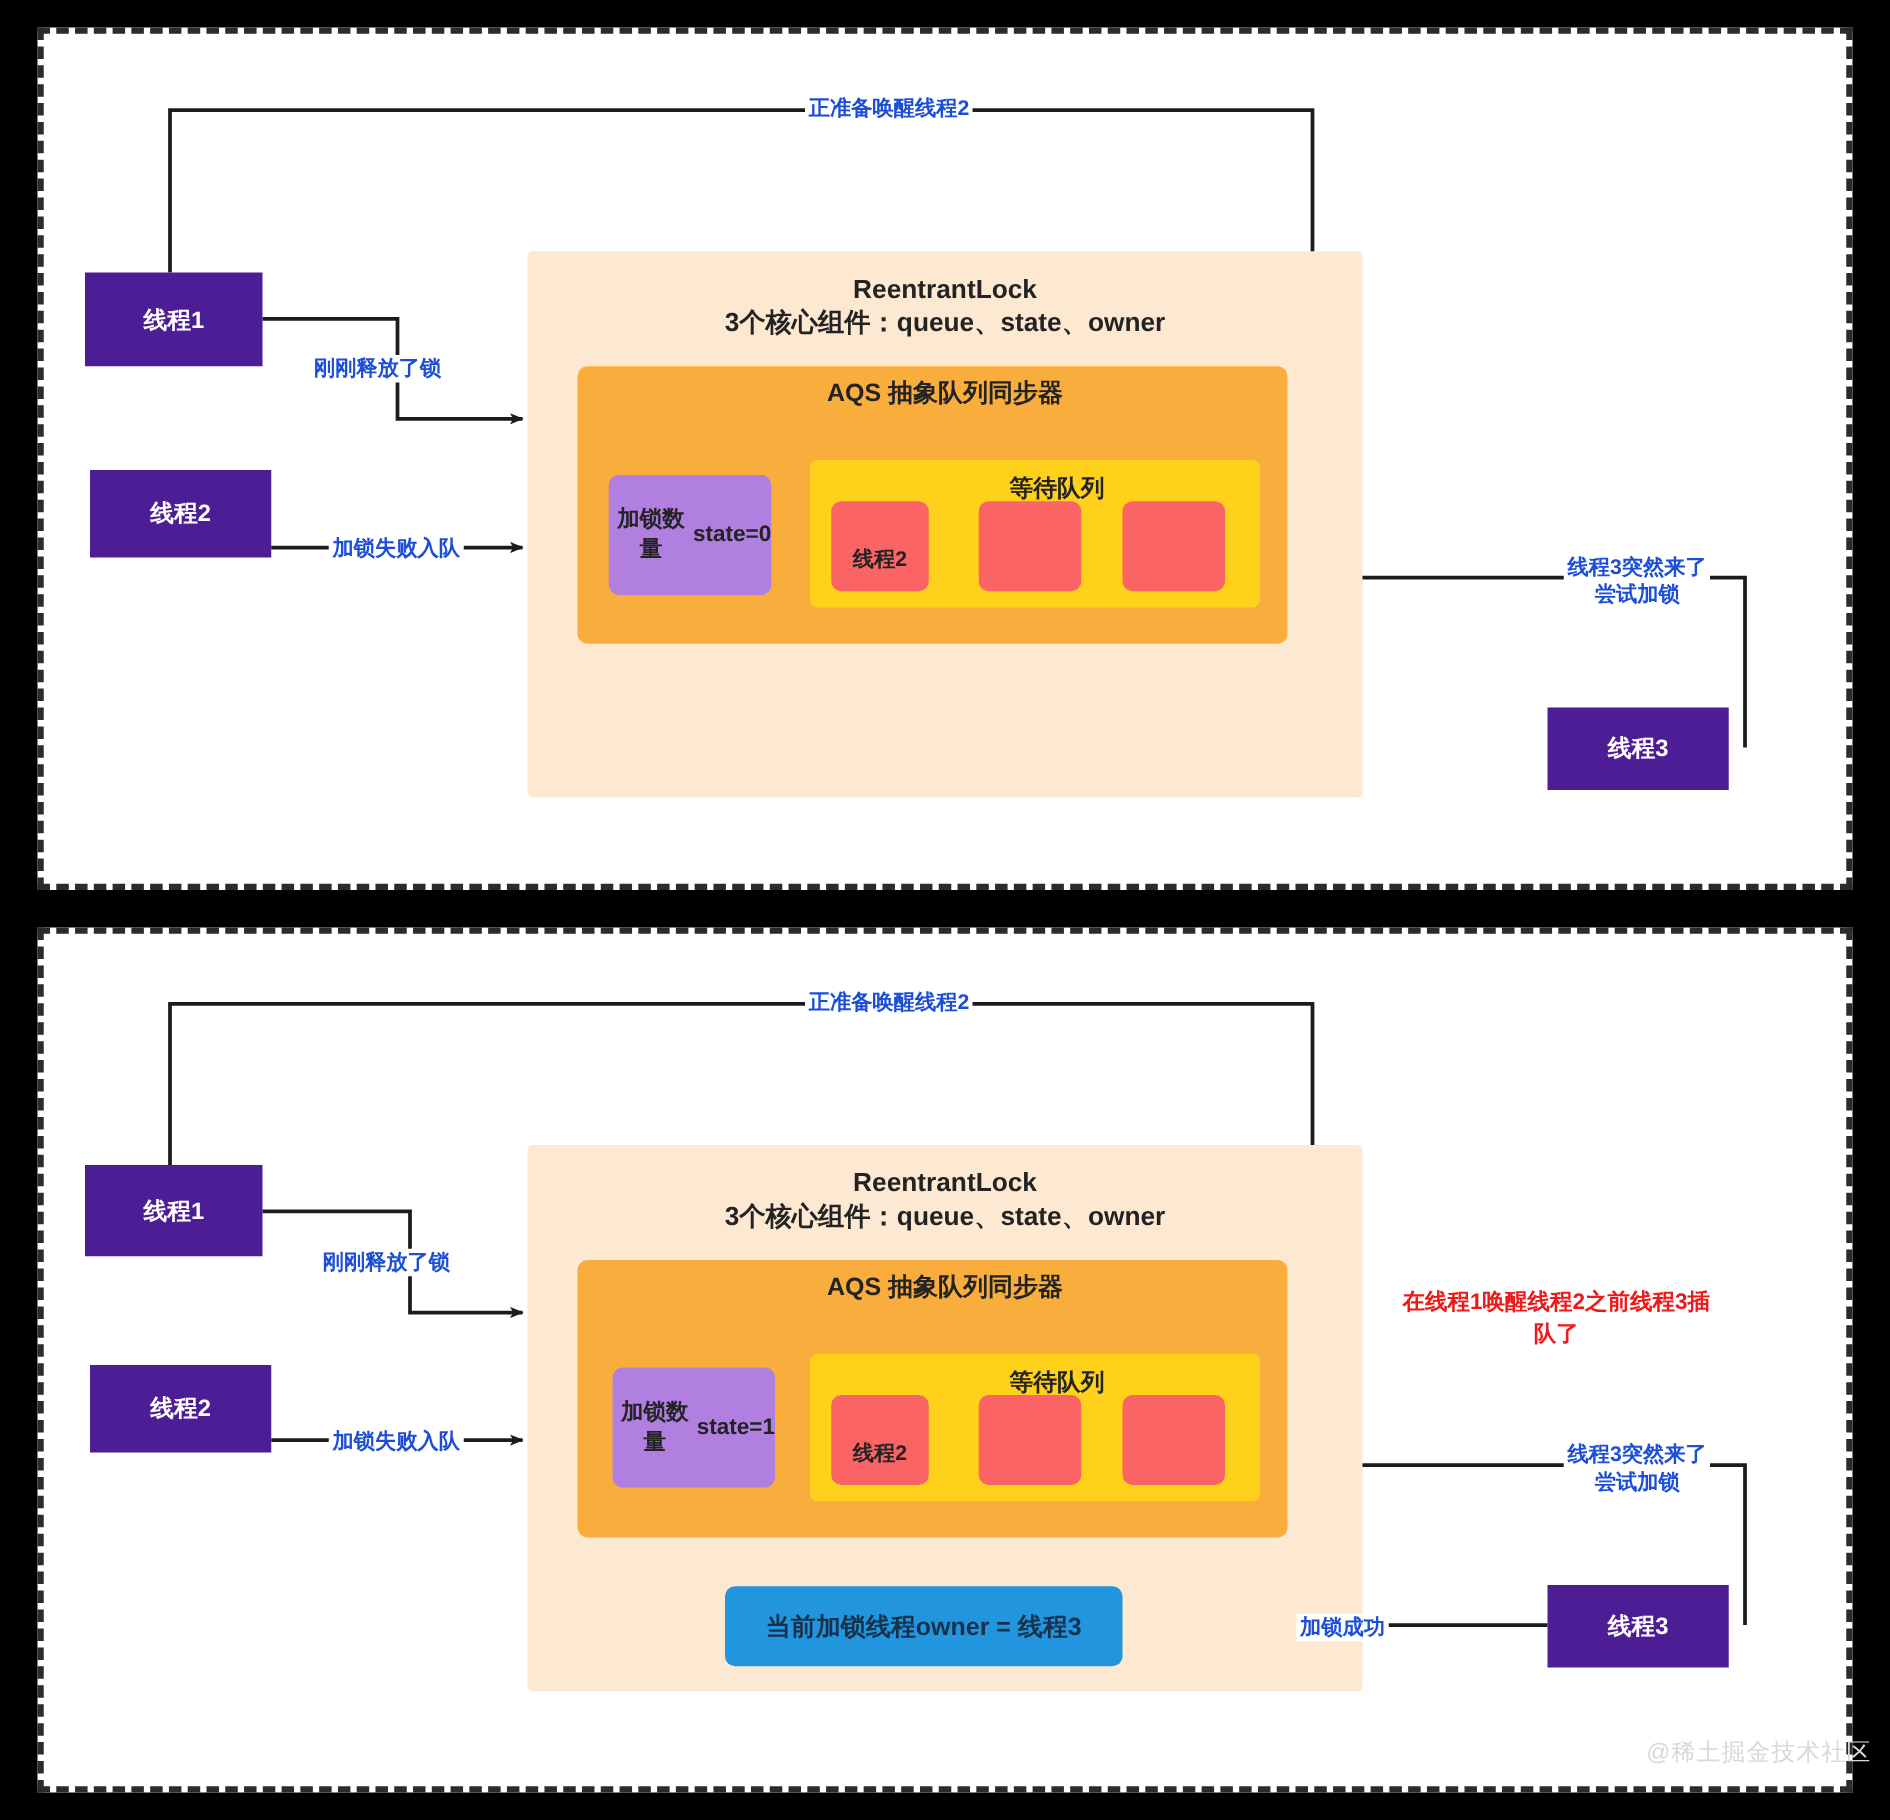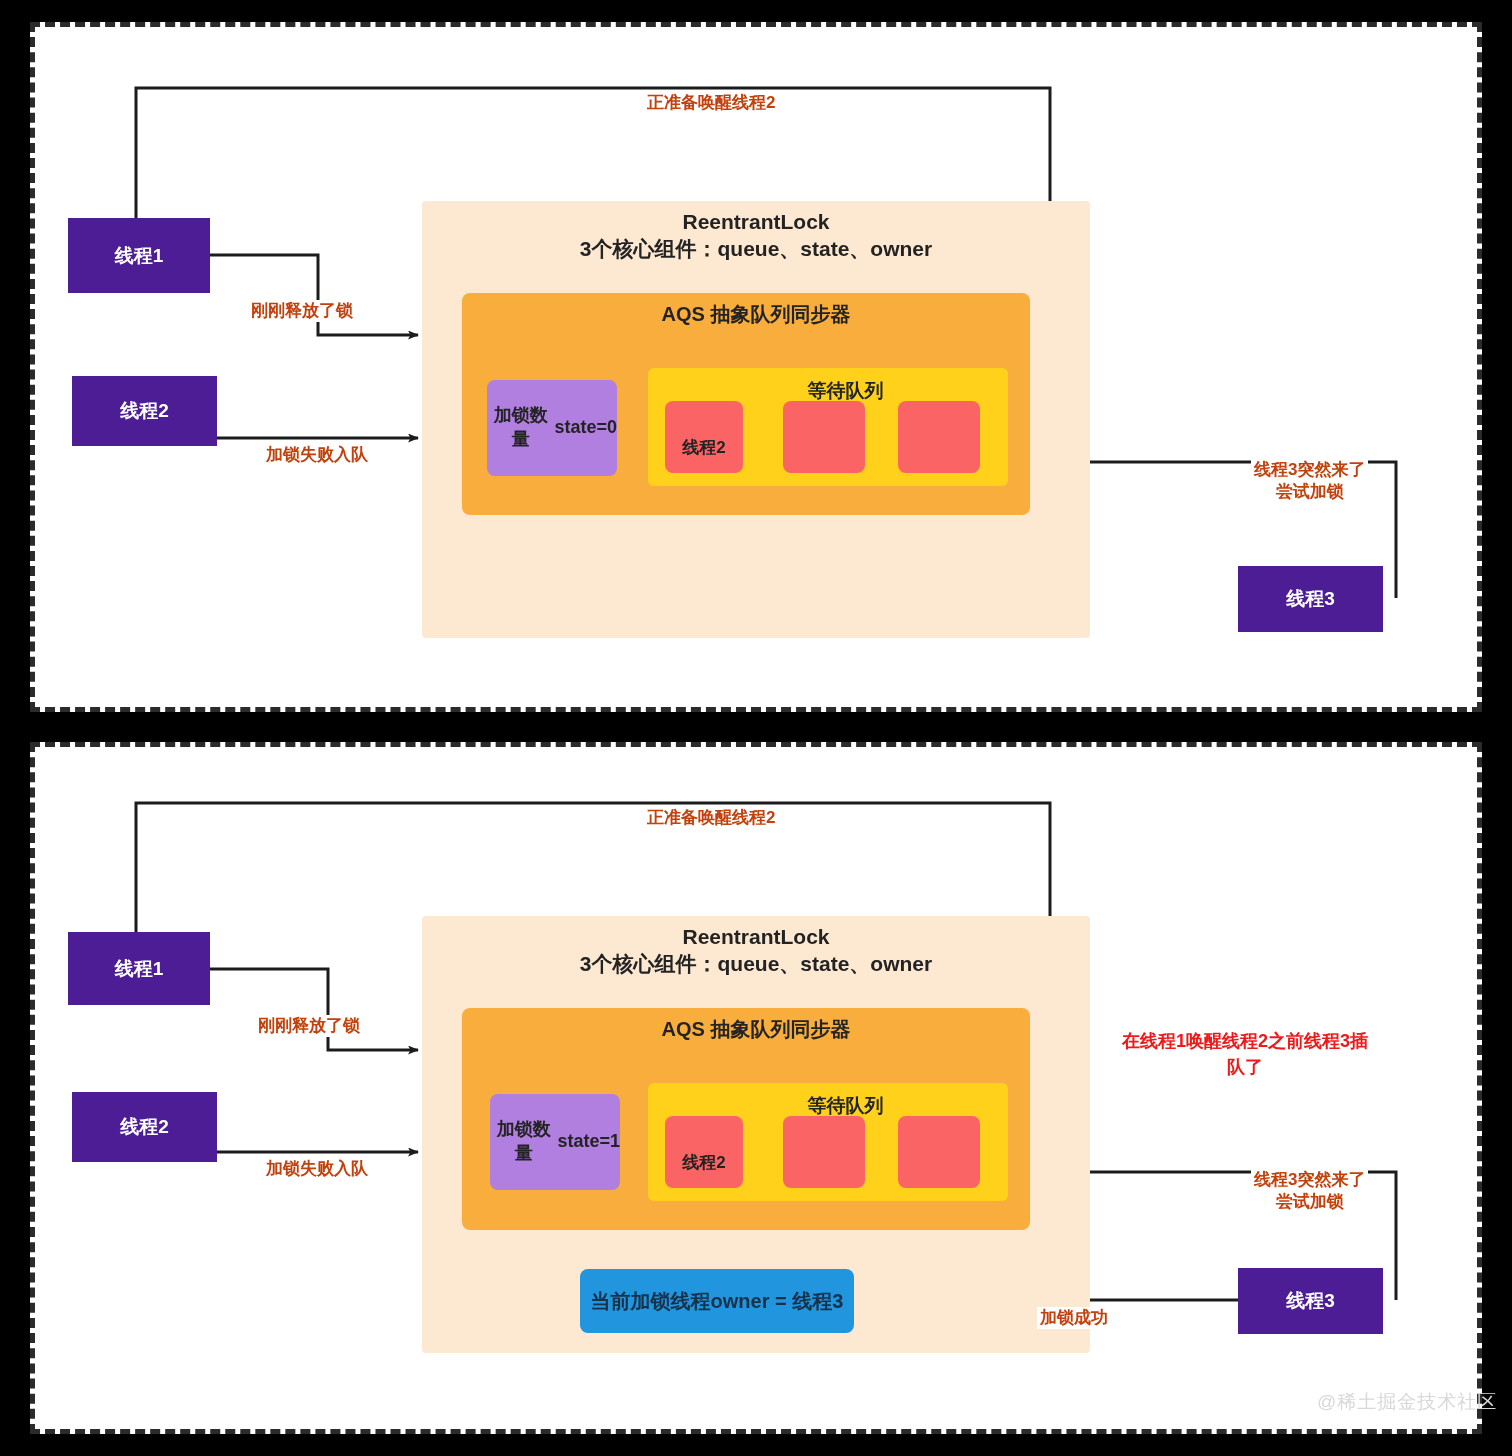--- a/index.html
+++ b/index.html
@@ -57,21 +57,21 @@
     background: #fde8d2;
     border-radius: 4px;
     box-sizing: border-box;
   }
   .lock-title {
     text-align: center;
     color: #232323;
     font-weight: bold;
     font-size: 21px;
     line-height: 1.28;
-    padding-top: 8px;
+    padding-top: 18px;
     white-space: pre-line;
   }
 
   
   .aqs-box {
     position: absolute;
     background: #f8ad3c;
     border-radius: 8px;
     box-sizing: border-box;
   }
@@ -140,29 +140,28 @@
     font-size: 20px;
     display: flex;
     align-items: center;
     justify-content: center;
     box-sizing: border-box;
   }
 
   
   .edge-label {
     position: absolute;
-    color: #c2410c;
+    color: #1d4ed8;
     font-weight: bold;
     font-size: 17px;
     line-height: 1.3;
     text-align: center;
     white-space: pre-line;
     background: #ffffff;
     padding: 0 3px;
-    margin-top: 16px;
   }
 
   
   .note-red {
     position: absolute;
     color: #f0191a;
     font-weight: bold;
     font-size: 18px;
     line-height: 1.45;
     text-align: center;
@@ -290,21 +289,21 @@
   <div class="queue-slot" style="left:665px; top:1116px; width:78px; height:72px;">
     <span>线程2</span>
   </div>
   <div class="queue-slot" style="left:783px; top:1116px; width:82px; height:72px;">
     <span></span>
   </div>
   <div class="queue-slot" style="left:898px; top:1116px; width:82px; height:72px;">
     <span></span>
   </div>
 
-  <div class="owner-box" style="left:580px; top:1269px; width:274px; height:64px;">
+  <div class="owner-box" style="left:580px; top:1269px; width:318px; height:64px;">
     <span>当前加锁线程owner = 线程3</span>
   </div>
 
   <div class="edge-label" style="left:644px; top:791px;">正准备唤醒线程2</div>
   <div class="edge-label" style="left:255px; top:999px;">刚刚释放了锁</div>
   <div class="edge-label" style="left:263px; top:1142px;">加锁失败入队</div>
   <div class="edge-label" style="left:1251px; top:1153px;">线程3突然来了
 尝试加锁</div>
   <div class="edge-label" style="left:1037px; top:1291px;">加锁成功</div>
 

